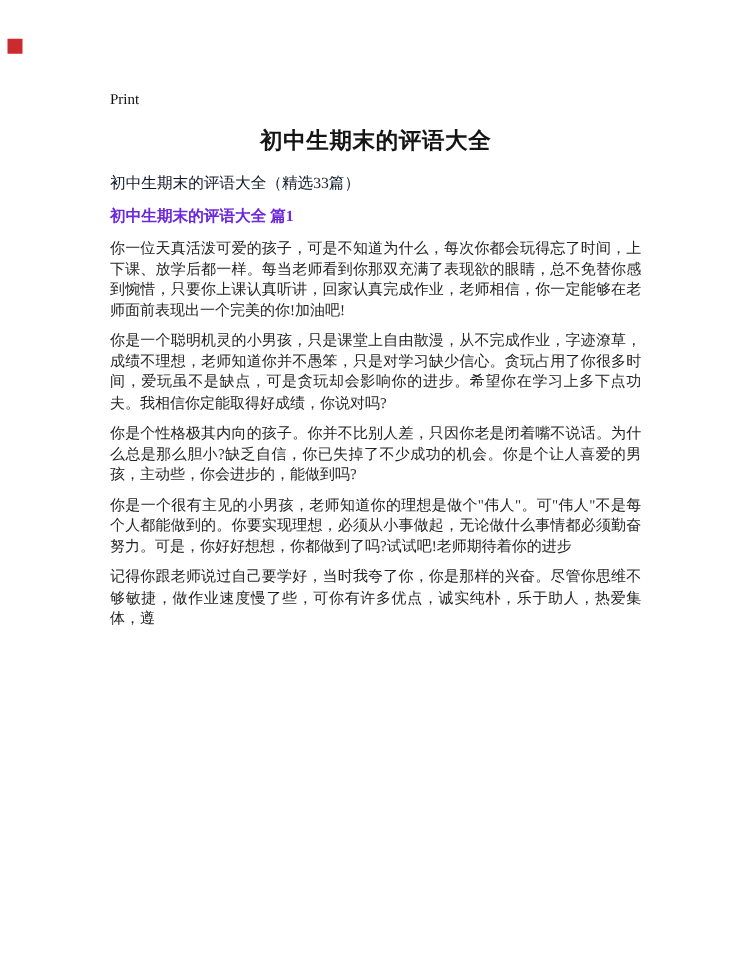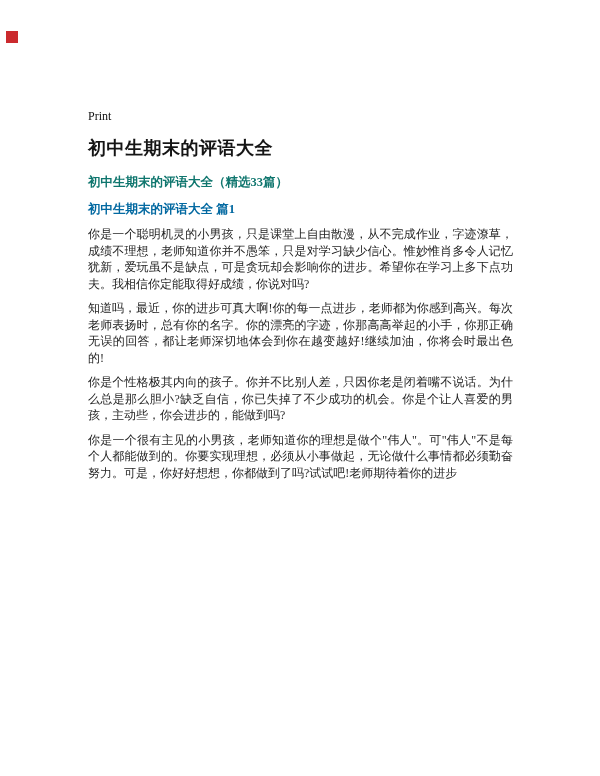--- a/index.html
+++ b/index.html
@@ -17,50 +17,49 @@
   }
   .red-marker {
     position: absolute;
     left: 6px;
     top: 31px;
     width: 12px;
     height: 12px;
   }
   .content {
     padding: 70px 87px 0 88px;
-    margin-top: 36px;
   }
   .print-label {
     font-size: 12px;
     line-height: 14px;
     color: #111111;
     cursor: pointer;
     display: inline-block;
   }
   .doc-title {
     margin: 13px 0 0 0;
     font-size: 18px;
     line-height: 23px;
     font-weight: bold;
+    text-align: center;
     letter-spacing: 0.5px;
     color: #151515;
   }
   .doc-subtitle {
     margin: 13px 0 0 0;
     font-size: 12.5px;
     line-height: 18px;
-    color: #0f766e;
-    font-weight: bold;
+    color: #0f172a;
   }
   .section-heading {
     margin: 9px 0 0 0;
     font-size: 12.5px;
     line-height: 18px;
     font-weight: bold;
-    color: #0369a1;
+    color: #6d28d9;
   }
   .body-paragraph {
     margin: 8px 0 0 0;
     font-size: 12px;
     line-height: 16.5px;
     text-align: justify;
     color: #242424;
   }
   .body-paragraph:first-of-type {
     margin-top: 6px;
@@ -74,18 +73,19 @@
 <div class="content">
 
   <span class="print-label">Print</span>
 
   <h1 class="doc-title">初中生期末的评语大全</h1>
 
   <p class="doc-subtitle">初中生期末的评语大全（精选33篇）</p>
 
   <h2 class="section-heading">初中生期末的评语大全 篇1</h2>
 
-  <p class="body-paragraph">你是一个聪明机灵的小男孩，只是课堂上自由散漫，从不完成作业，字迹潦草，成绩不理想，老师知道你并不愚笨，只是对学习缺少信心。惟妙惟肖多令人记忆犹新，爱玩虽不是缺点，可是贪玩却会影响你的进步。希望你在学习上多下点功夫。我相信你定能取得好成绩，你说对吗?</p>
-  <p class="body-paragraph">知道吗，最近，你的进步可真大啊!你的每一点进步，老师都为你感到高兴。每次老师表扬时，总有你的名字。你的漂亮的字迹，你那高高举起的小手，你那正确无误的回答，都让老师深切地体会到你在越变越好!继续加油，你将会时最出色的!</p>
+  <p class="body-paragraph">你一位天真活泼可爱的孩子，可是不知道为什么，每次你都会玩得忘了时间，上下课、放学后都一样。每当老师看到你那双充满了表现欲的眼睛，总不免替你感到惋惜，只要你上课认真听讲，回家认真完成作业，老师相信，你一定能够在老师面前表现出一个完美的你!加油吧!</p>
+  <p class="body-paragraph">你是一个聪明机灵的小男孩，只是课堂上自由散漫，从不完成作业，字迹潦草，成绩不理想，老师知道你并不愚笨，只是对学习缺少信心。贪玩占用了你很多时间，爱玩虽不是缺点，可是贪玩却会影响你的进步。希望你在学习上多下点功夫。我相信你定能取得好成绩，你说对吗?</p>
   <p class="body-paragraph">你是个性格极其内向的孩子。你并不比别人差，只因你老是闭着嘴不说话。为什么总是那么胆小?缺乏自信，你已失掉了不少成功的机会。你是个让人喜爱的男孩，主动些，你会进步的，能做到吗?</p>
   <p class="body-paragraph">你是一个很有主见的小男孩，老师知道你的理想是做个"伟人"。可"伟人"不是每个人都能做到的。你要实现理想，必须从小事做起，无论做什么事情都必须勤奋努力。可是，你好好想想，你都做到了吗?试试吧!老师期待着你的进步</p>
+  <p class="body-paragraph">记得你跟老师说过自己要学好，当时我夸了你，你是那样的兴奋。尽管你思维不够敏捷，做作业速度慢了些，可你有许多优点，诚实纯朴，乐于助人，热爱集体，遵</p>
 
 </div>
 
 </body></html>

